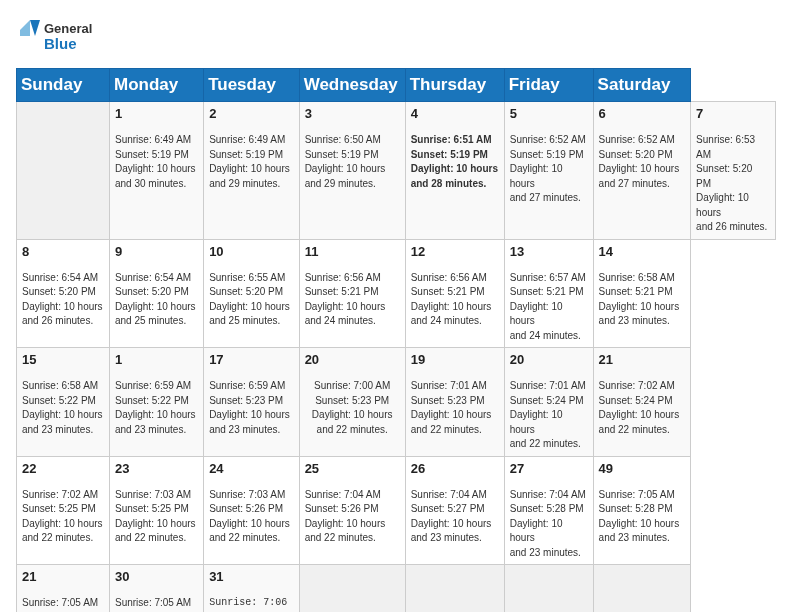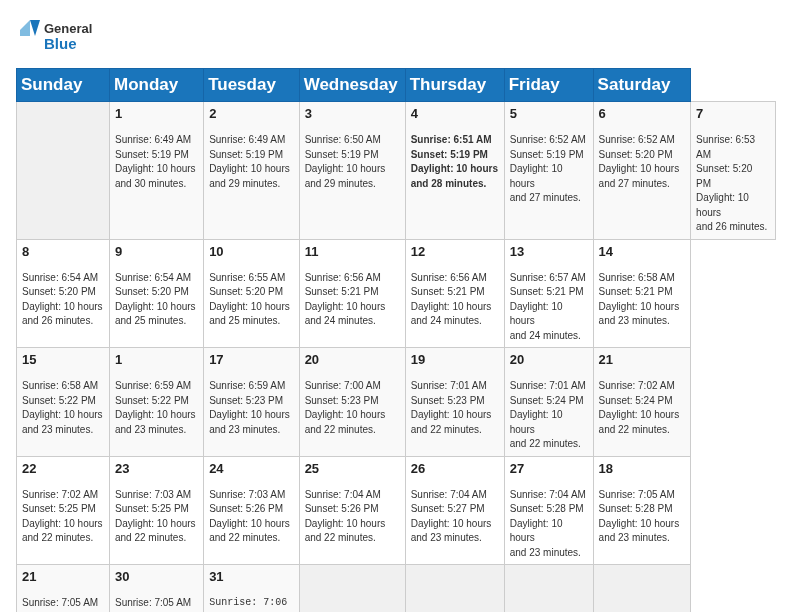--- a/index.html
+++ b/index.html
@@ -229,21 +229,21 @@
         </td>
         <td>
           <span class="day-num">17</span>
           <div class="day-info" style="white-space: pre-line;">Sunrise: 6:59 AM
 Sunset: 5:23 PM
 Daylight: 10 hours
 and 23 minutes.</div>
         </td>
         <td>
           <span class="day-num">20</span>
-          <div class="day-info" style="white-space: pre-line;">Sunrise: 7:00 AM
+          <div class="day-info" style="white-space: pre-line; text-align: center;">Sunrise: 7:00 AM
 Sunset: 5:23 PM
 Daylight: 10 hours
 and 22 minutes.</div>
         </td>
         <td>
           <span class="day-num">19</span>
           <div class="day-info" style="white-space: pre-line;">Sunrise: 7:01 AM
 Sunset: 5:23 PM
 Daylight: 10 hours
 and 22 minutes.</div>
@@ -300,21 +300,21 @@
 and 23 minutes.</div>
         </td>
         <td>
           <span class="day-num">27</span>
           <div class="day-info" style="white-space: pre-line;">Sunrise: 7:04 AM
 Sunset: 5:28 PM
 Daylight: 10 hours
 and 23 minutes.</div>
         </td>
         <td>
-          <span class="day-num">18</span>
+          <span class="day-num">49</span>
           <div class="day-info" style="white-space: pre-line;">Sunrise: 7:05 AM
 Sunset: 5:28 PM
 Daylight: 10 hours
 and 23 minutes.</div>
         </td>
       </tr>
       <tr>
         <td>
           <span class="day-num">21</span>
           <div class="day-info" style="white-space: pre-line;">Sunrise: 7:05 AM

